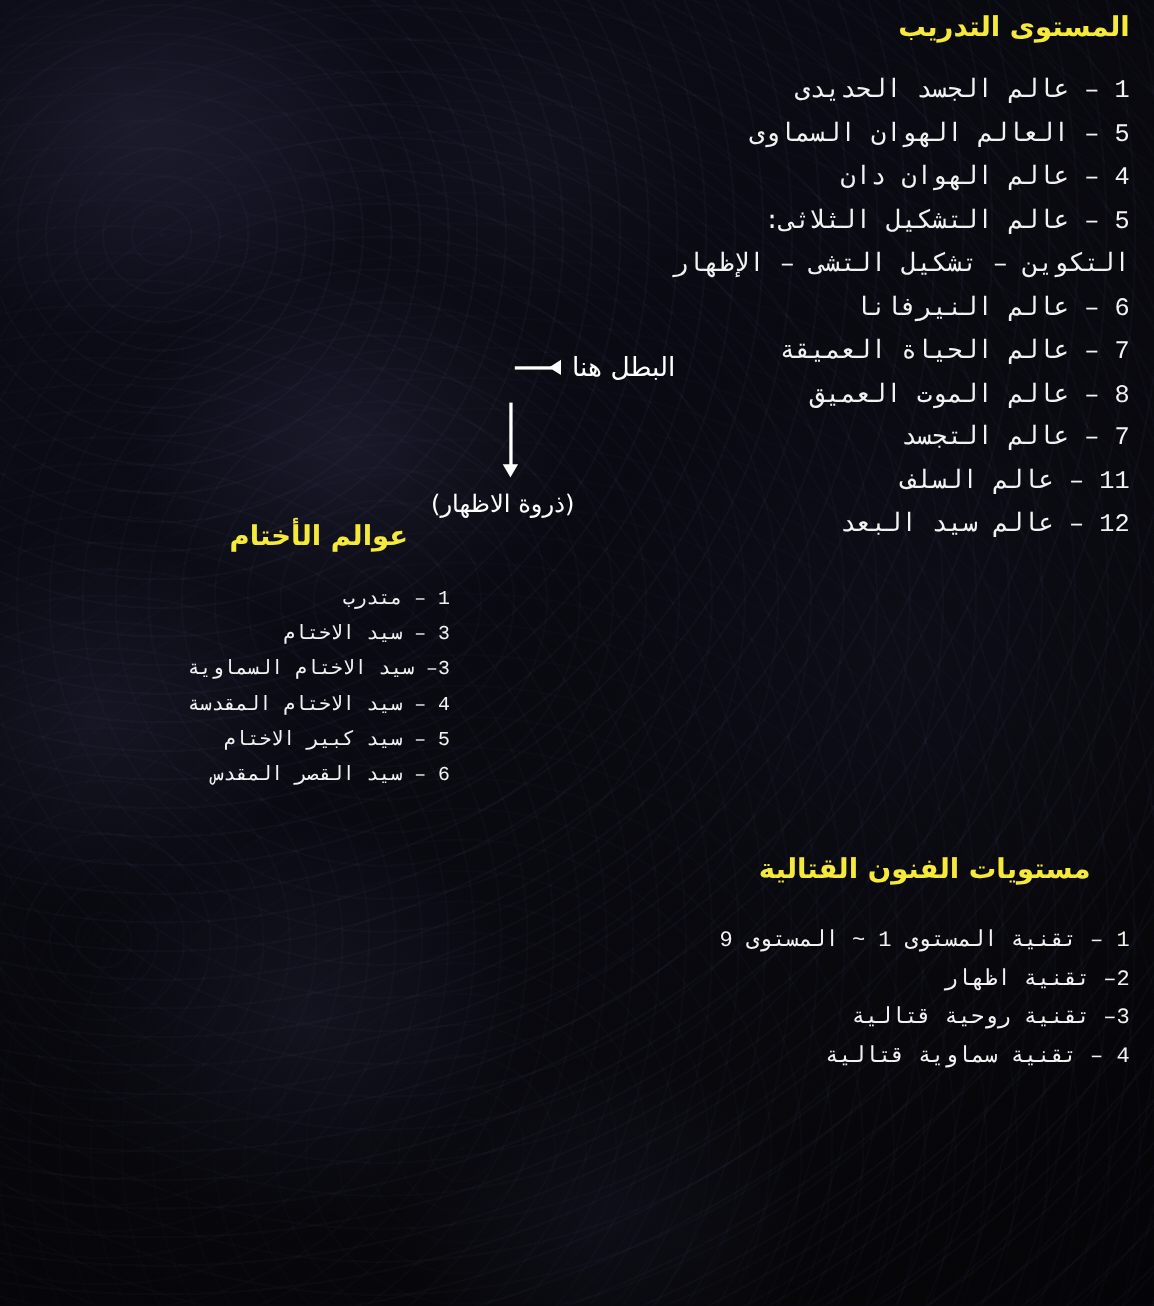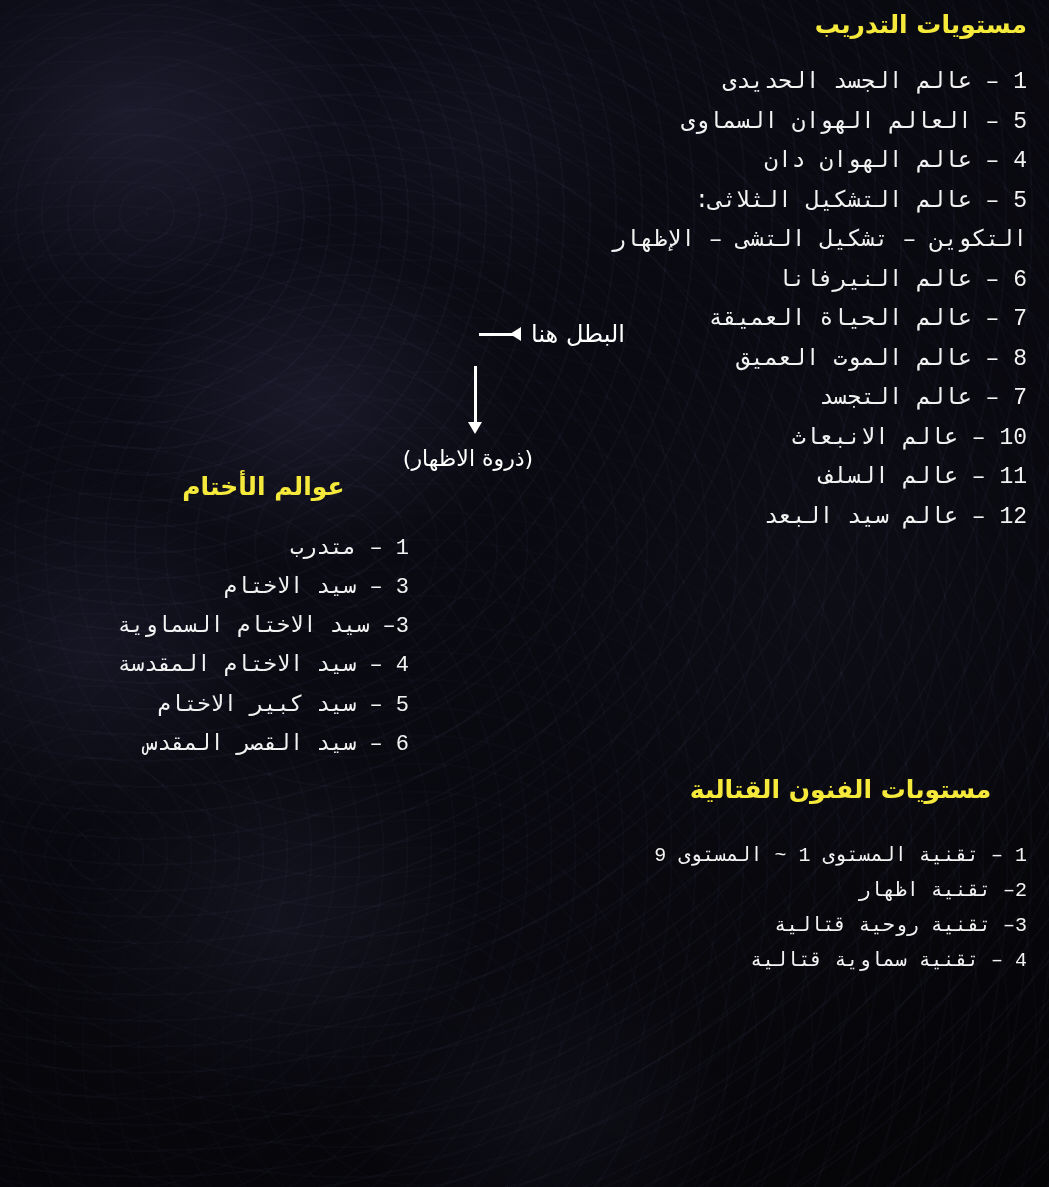--- a/index.html
+++ b/index.html
@@ -86,27 +86,27 @@
   #combat .heading { margin-bottom: 34px; text-align: center; }
   #combat .list li { font-size: 20px; line-height: 1.75; }
 
   
   #seals {
     top: 472px;
     right: 640px;
     text-align: right;
   }
   #seals .heading { margin-bottom: 28px; text-align: center; }
-  #seals .list li { font-size: 22px; line-height: 1.78; }
+  #seals .list li { font-size: 18px; line-height: 1.78; }
 
   
   #annotation {
     position: absolute;
     top: 320px;
-    right: 424px;
+    right: 435px;
     width: 300px;
     text-align: center;
   }
   #ann-row {
     display: flex;
     align-items: center;
     justify-content: flex-start;
     gap: 10px;
     direction: rtl;
     white-space: nowrap;
@@ -172,32 +172,31 @@
     margin-right: 14px;
   }
 </style>
 </head>
 <body>
 
 <div id="bg"></div>
 <div id="vignette"></div>
 
 <section class="panel" id="training">
-  <div class="heading">مستويات التدريب</div>
+  <div class="heading">المستوى التدريب</div>
   <ul class="list">
     <li>1 – عالم الجسد الحديدى</li>
     <li>5 – العالم الهوان السماوى</li>
     <li>4 – عالم الهوان دان</li>
     <li>5 – عالم التشكيل الثلاثى:</li>
     <li>التكوين – تشكيل التشى – الإظهار</li>
     <li>6 – عالم النيرفانا</li>
     <li>7 – عالم الحياة العميقة</li>
     <li>8 – عالم  الموت العميق</li>
     <li>7 – عالم التجسد</li>
-    <li>10 – عالم الانبعاث</li>
     <li>11 – عالم السلف</li>
     <li>12 – عالم سيد البعد</li>
   </ul>
 </section>
 
 <section class="panel" id="combat">
   <div class="heading">مستويات الفنون القتالية</div>
   <ul class="list">
     <li>1 – تقنية المستوى 1 ~ المستوى 9</li>
     <li>2– تقنية اظهار</li>

